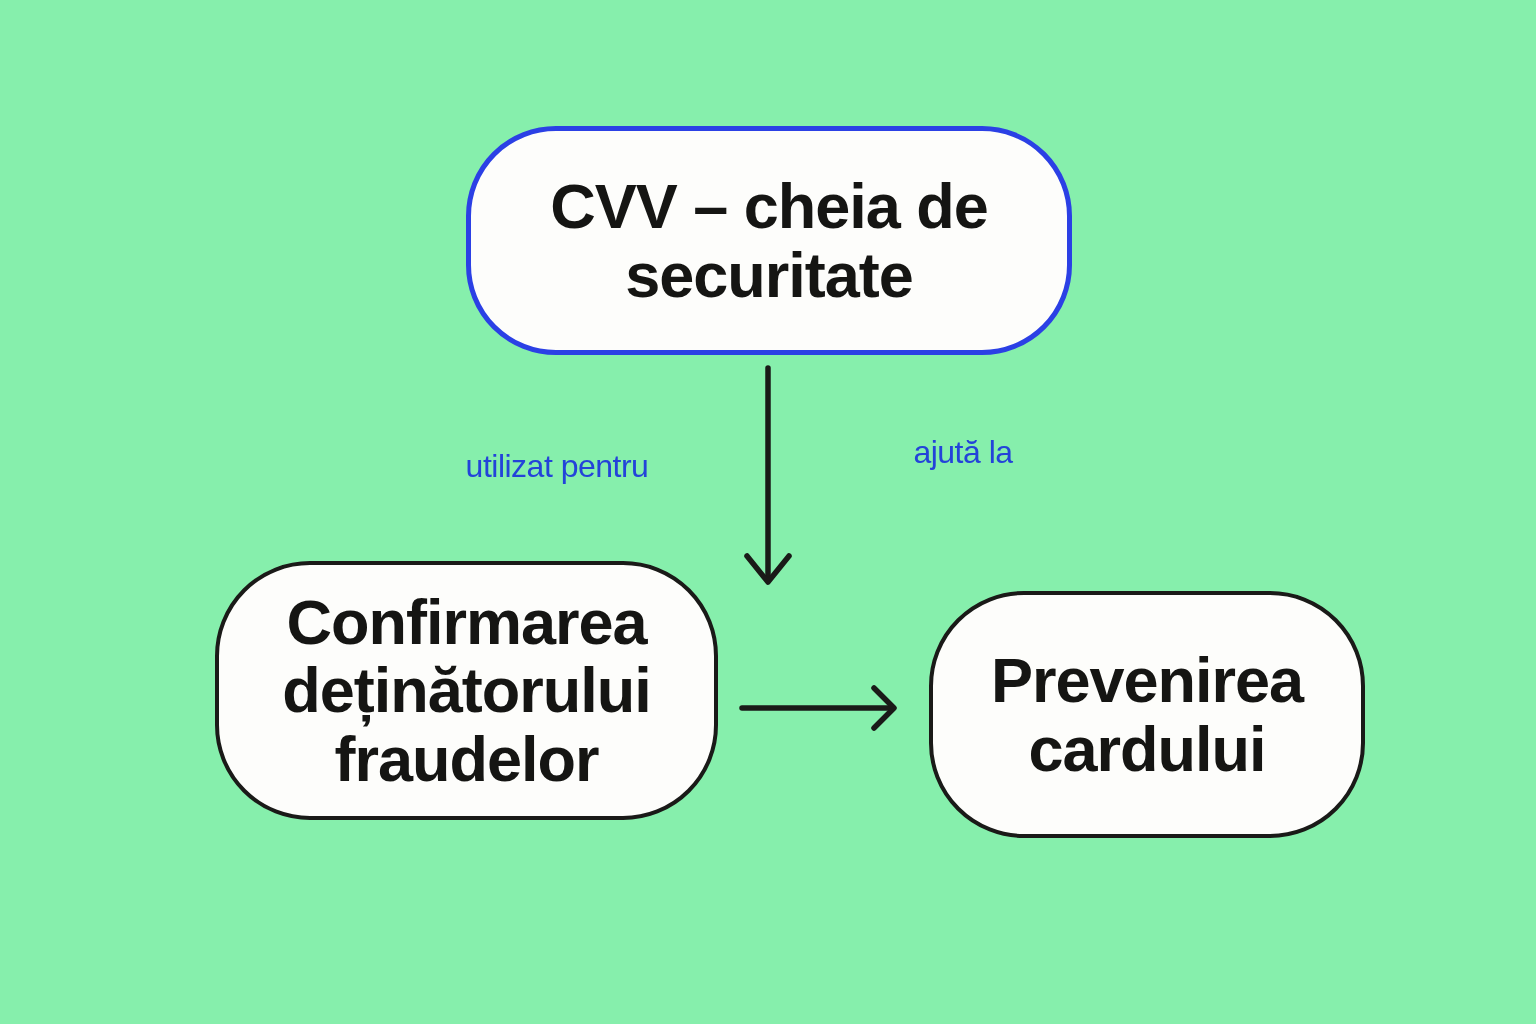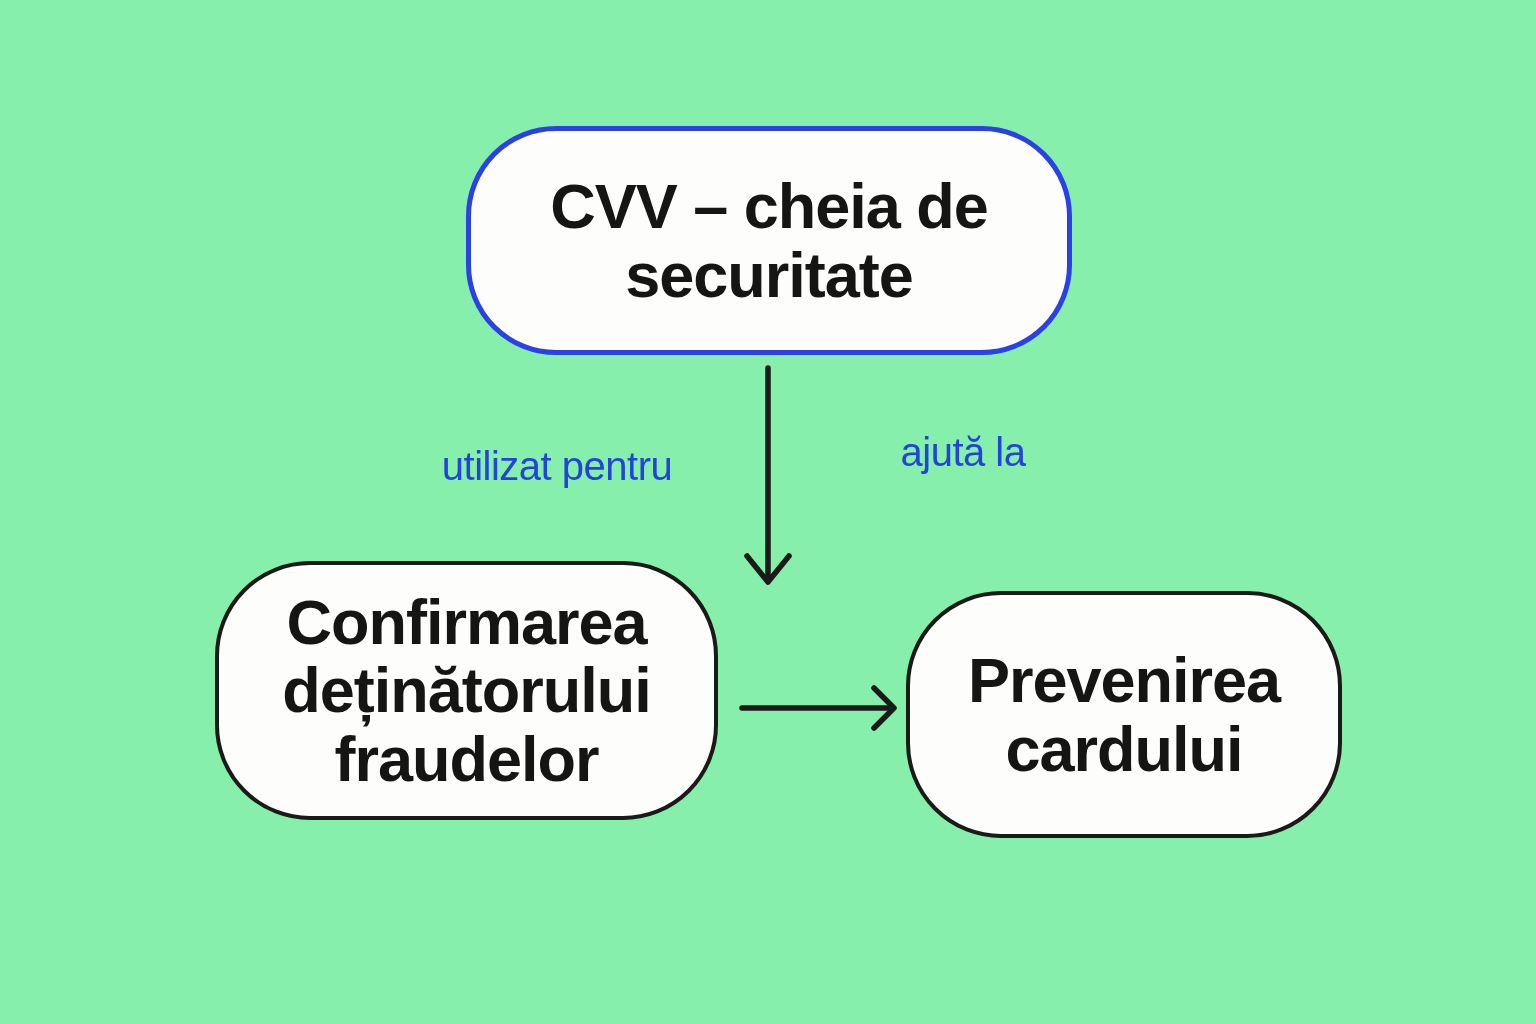--- a/index.html
+++ b/index.html
@@ -41,26 +41,26 @@
   .node--blue {
     border: 5px solid #2b40e5;
     border-radius: 90px;
   }
   .node--black {
     border: 4.5px solid #1a1a18;
     border-radius: 95px;
   }
   .node--cvv    { left: 466px; top: 126px; width: 606px; height: 229px; }
   .node--confirm{ left: 215px; top: 561px; width: 503px; height: 259px; }
-  .node--prevent{ left: 906px; top: 591px; width: 436px; height: 247px; }
+  .node--prevent{ left: 929px; top: 591px; width: 436px; height: 247px; }
   .edge-label {
     position: absolute;
     transform: translate(-50%, -50%);
     color: #2343d9;
-    font-size: 40px;
+    font-size: 32px;
     font-weight: 500;
     letter-spacing: -0.5px;
     white-space: nowrap;
   }
   .edge-label--left  { left: 557px; top: 466px; }
   .edge-label--right { left: 963px; top: 452px; }
 </style>
 </head>
 <body>
 

